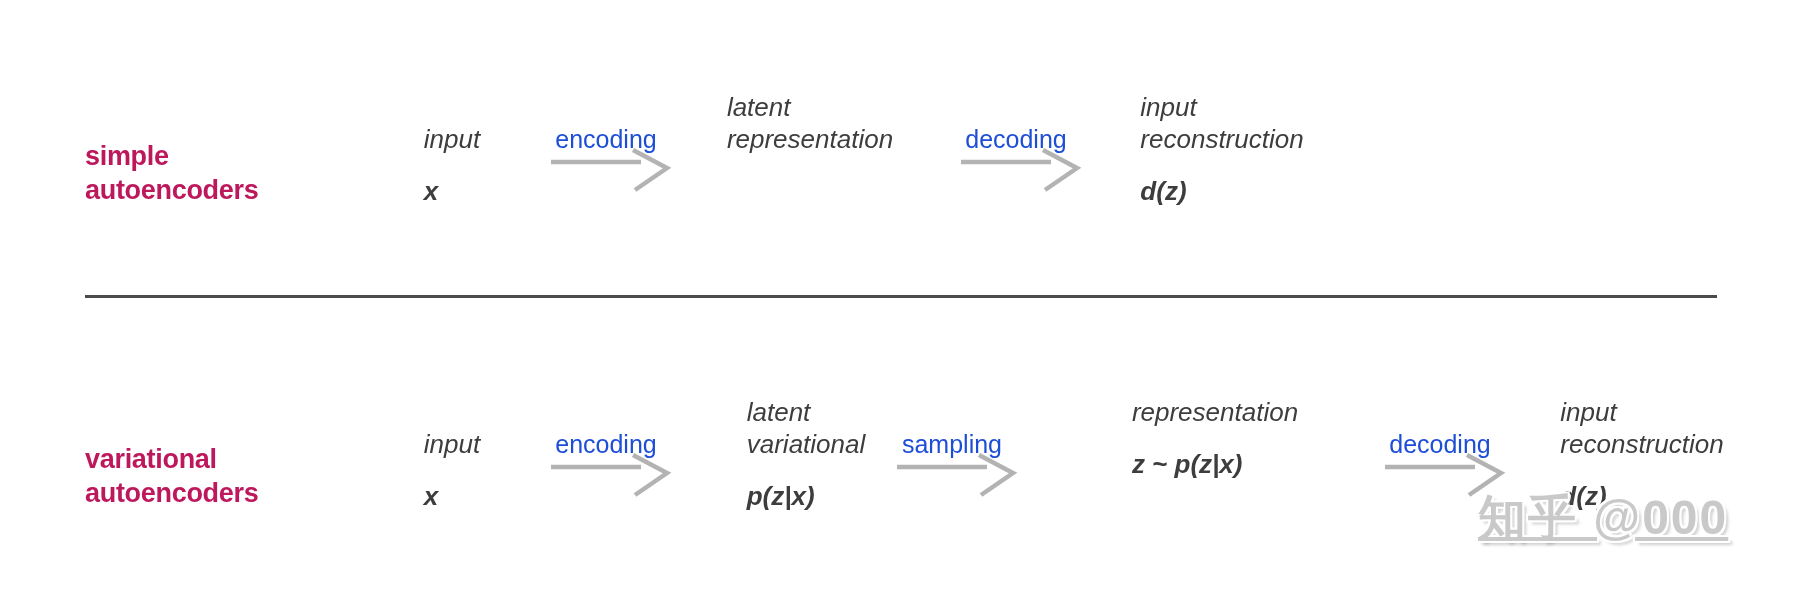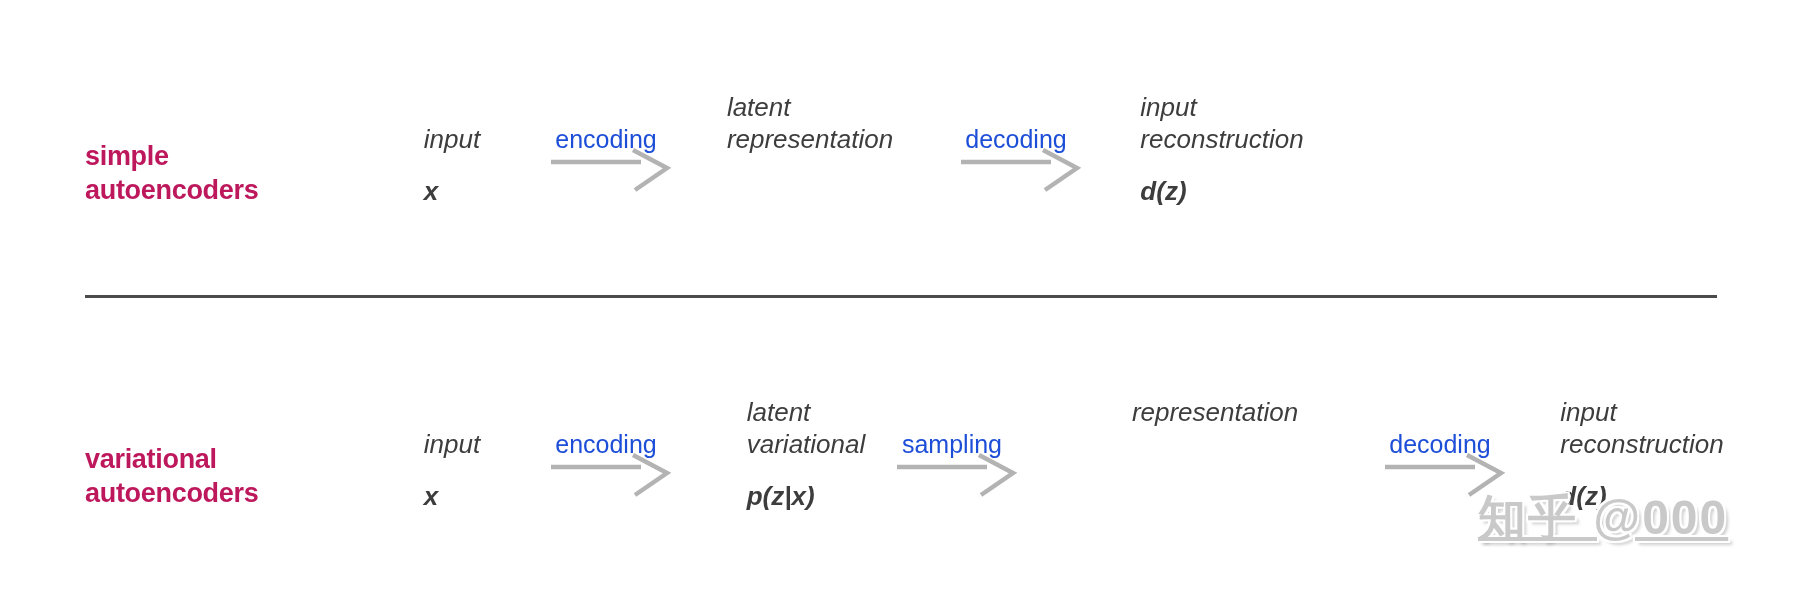--- a/index.html
+++ b/index.html
@@ -180,20 +180,21 @@
   <div class="arrow-group r2" style="left:960px">
     <div class="alabel">sampling</div>
     <svg width="130" height="44" viewBox="0 0 130 44">
       <line x1="2" y1="14" x2="92" y2="14" stroke="#b3b3b3" stroke-width="4.5"></line>
       <polyline points="84,2 118,20 86,42" fill="none" stroke="#b3b3b3" stroke-width="4.5"></polyline>
     </svg>
   </div>
 
   <div class="node r2" style="left:1215px">
     <div class="l2">representation</div>
+    <div class="formula">z ~ p(z|x)</div>
   </div>
 
   <div class="arrow-group r2" style="left:1448px">
     <div class="alabel">decoding</div>
     <svg width="130" height="44" viewBox="0 0 130 44">
       <line x1="2" y1="14" x2="92" y2="14" stroke="#b3b3b3" stroke-width="4.5"></line>
       <polyline points="84,2 118,20 86,42" fill="none" stroke="#b3b3b3" stroke-width="4.5"></polyline>
     </svg>
   </div>
 

